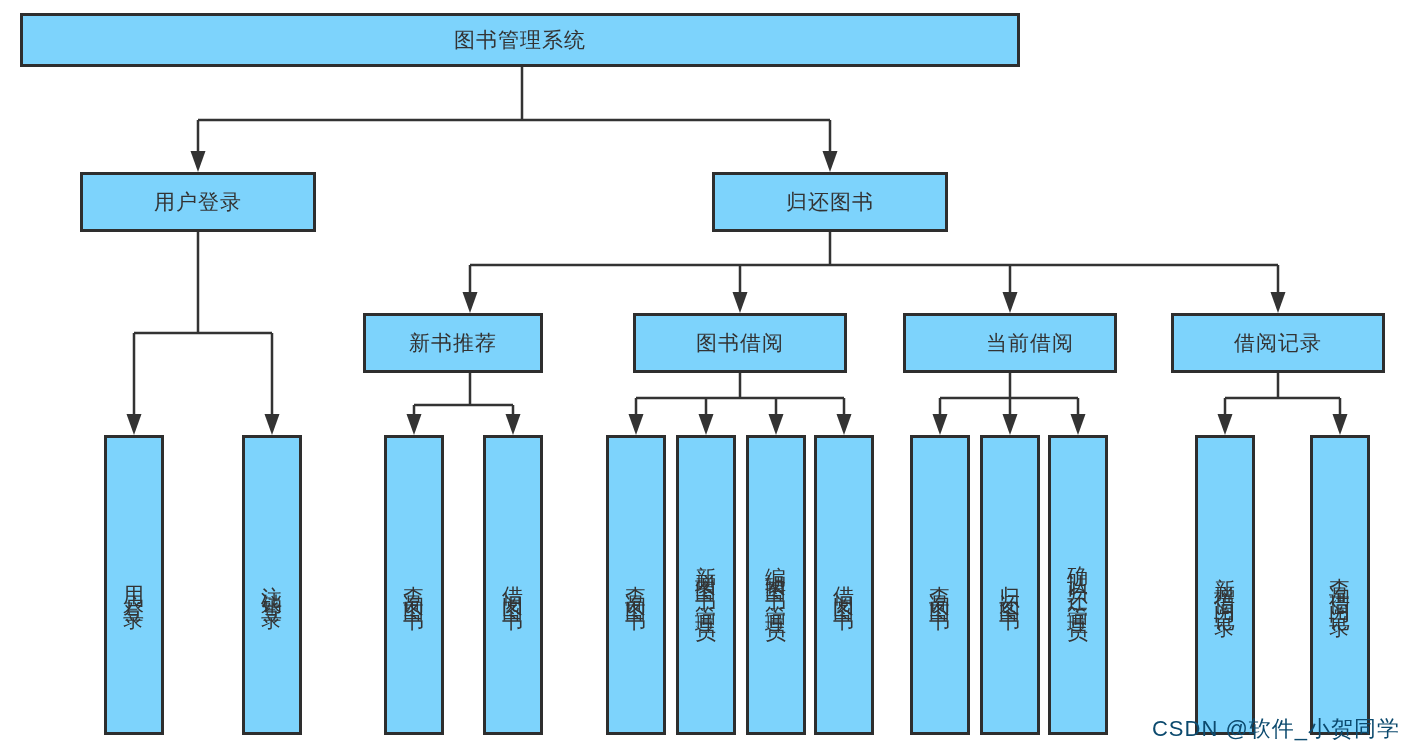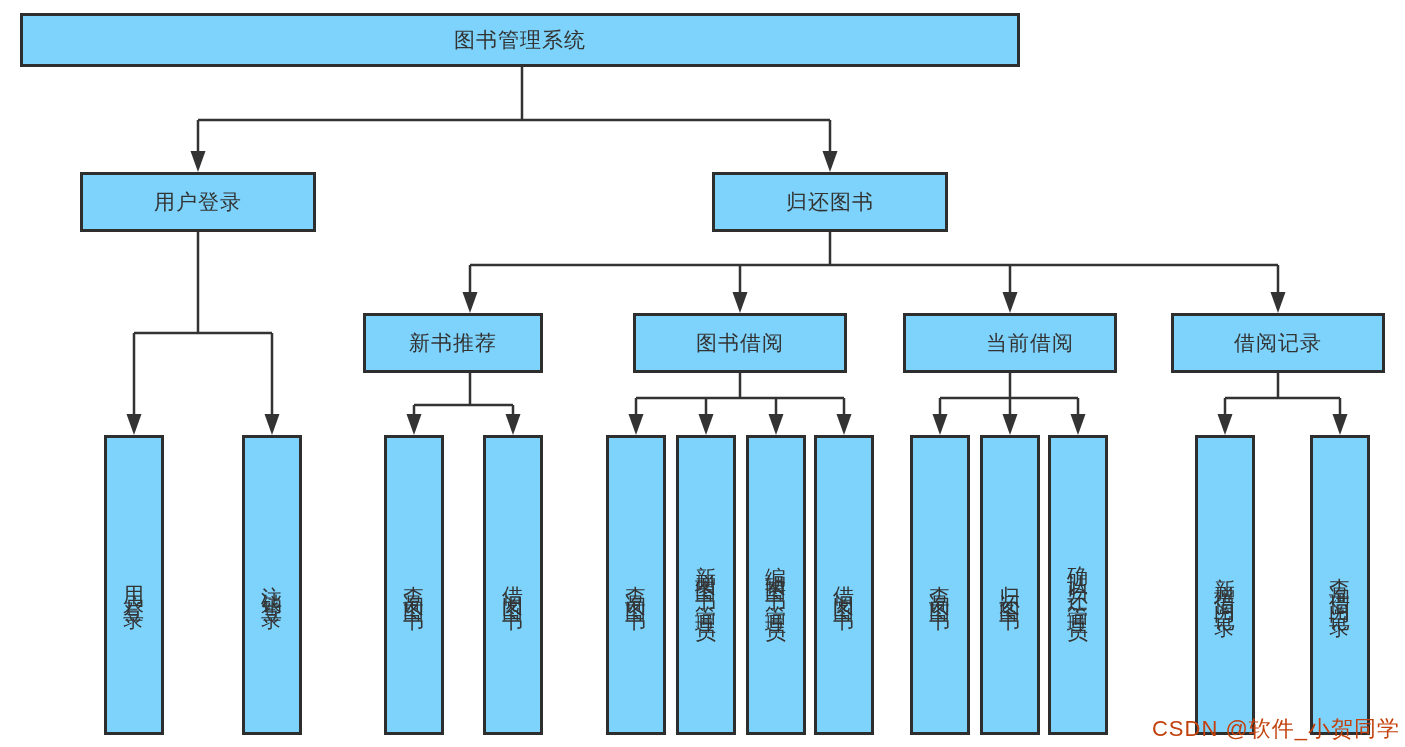--- a/index.html
+++ b/index.html
@@ -39,21 +39,21 @@
     font-size: 21px;
     letter-spacing: 8px;
     line-height: 1;
   }
   #watermark {
     position: absolute;
     right: 5px;
     bottom: 3px;
     z-index: 3;
     font-size: 22px;
-    color: #c2410c;
+    color: #0c4a6e;
     letter-spacing: 1px;
     white-space: nowrap;
   }
   svg path { stroke: #333333; stroke-width: 2.5; fill: none; }
   svg polygon { fill: #333333; stroke: none; }
 </style>
 </head>
 <body>
 
 <div id="canvas">

